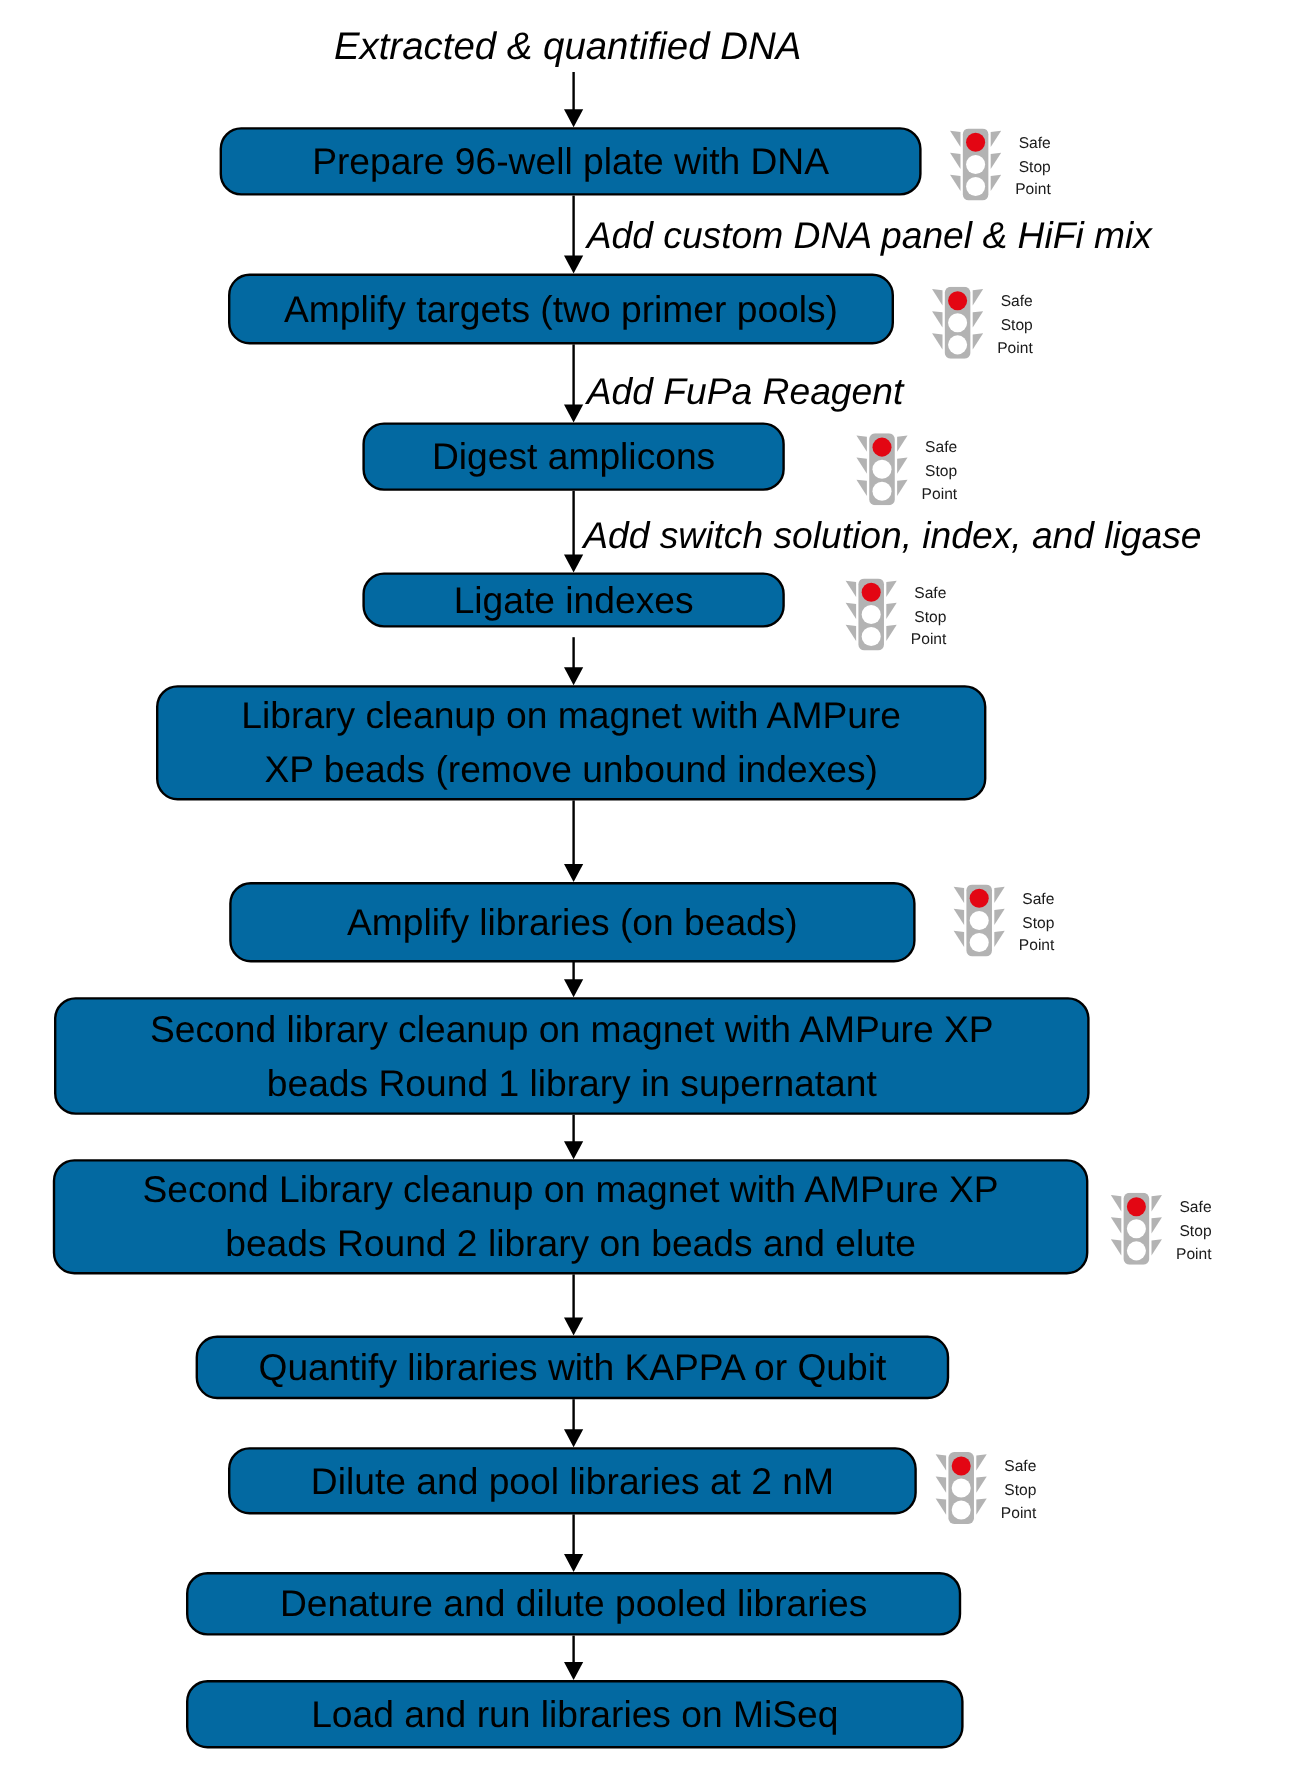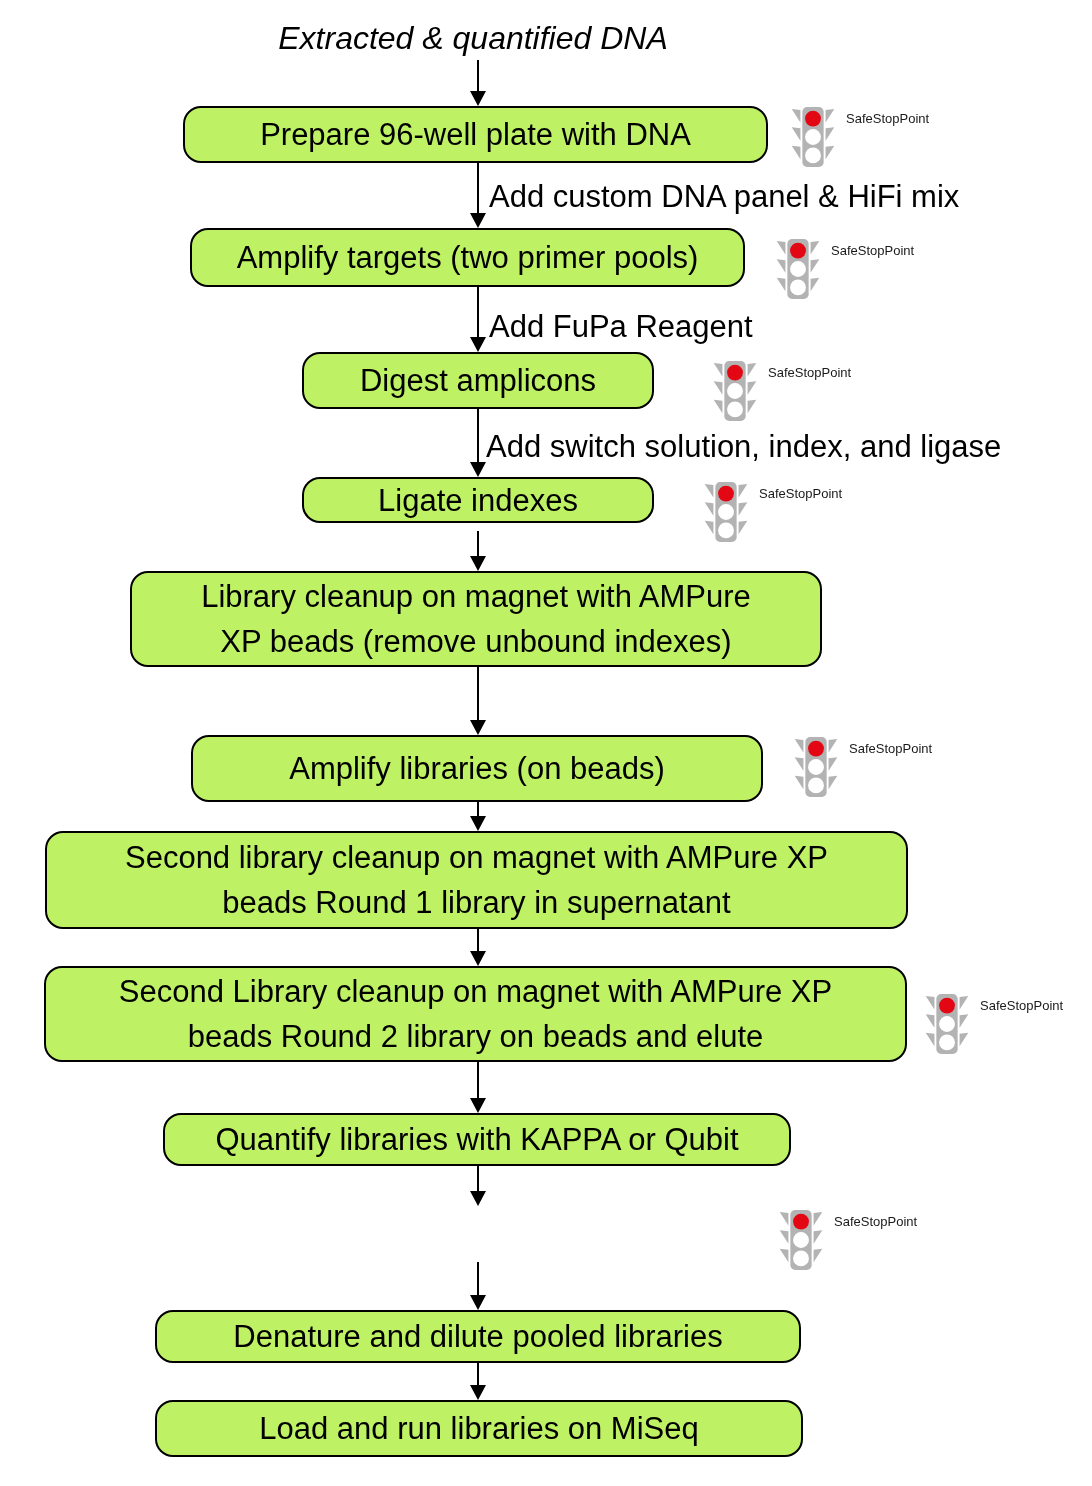--- a/index.html
+++ b/index.html
@@ -4,44 +4,44 @@
 <style>
   html,body{margin:0;padding:0;background:#ffffff;}
   .canvas{
     position:relative;width:1092px;height:1486px;background:#ffffff;
     font-family:"Liberation Sans",sans-serif;color:#000;overflow:hidden;
   }
   .title{
     position:absolute;font-size:32px;text-align:center;white-space:nowrap;font-style:italic;
   }
   .box{
-    position:absolute;background:#bef264;border:2.5px solid #000;border-radius:18px;
+    position:absolute;background:#0369a1;border:2.5px solid #000;border-radius:18px;
     display:flex;align-items:center;justify-content:center;text-align:center;
     box-sizing:border-box;
   }
   .box-label{
     font-size:31px;line-height:45px;white-space:pre-line;display:block;
   }
   .arrow{position:absolute;width:2px;}
   .arrow .shaft{
     position:absolute;display:block;left:0;top:0;bottom:14px;width:2px;background:#000;
   }
   .arrow .head{
     position:absolute;display:block;bottom:0;left:-7px;width:0;height:0;
     border-left:8px solid transparent;border-right:8px solid transparent;
     border-top:15px solid #000;
   }
   .flow-label{
-    position:absolute;font-size:31px;white-space:nowrap;
+    position:absolute;font-size:31px;white-space:nowrap;font-style:italic;
   }
   .ssp{
     position:absolute;display:flex;align-items:flex-start;gap:10px;
   }
   .ssp-labels{
-    display:flex;flex-direction:row;font-size:13px;line-height:19.5px;
+    display:flex;flex-direction:column;font-size:13px;line-height:19.5px;
     color:#1a1a1a;padding-top:2px;text-align:right;
   }
   .tl{display:block;}
 </style>
 </head>
 <body>
 
 <svg width="0" height="0" style="position:absolute" aria-hidden="true">
   <defs>
     <g id="tl-symbol">
@@ -139,20 +139,23 @@
       <span class="box-label">Second library cleanup on magnet with AMPure XP
 beads Round 1 library in supernatant</span>
     </div>
   <div class="box" style="left:44px;top:966px;width:863px;height:96px">
       <span class="box-label">Second Library cleanup on magnet with AMPure XP
 beads Round 2 library on beads and elute</span>
     </div>
   <div class="box" style="left:163px;top:1113px;width:628px;height:53px">
       <span class="box-label">Quantify libraries with KAPPA or Qubit</span>
     </div>
+  <div class="box" style="left:190px;top:1206px;width:574px;height:56px">
+      <span class="box-label">Dilute and pool libraries at 2 nM</span>
+    </div>
   <div class="box" style="left:155px;top:1310px;width:646px;height:53px">
       <span class="box-label">Denature and dilute pooled libraries</span>
     </div>
   <div class="box" style="left:155px;top:1400px;width:648px;height:57px">
       <span class="box-label">Load and run libraries on MiSeq</span>
     </div>
 
   <div class="ssp" style="left:790px;top:107px">
     <svg class="tl" width="46" height="60" viewBox="0 0 46 62">
         <use href="#tl-symbol"></use>

